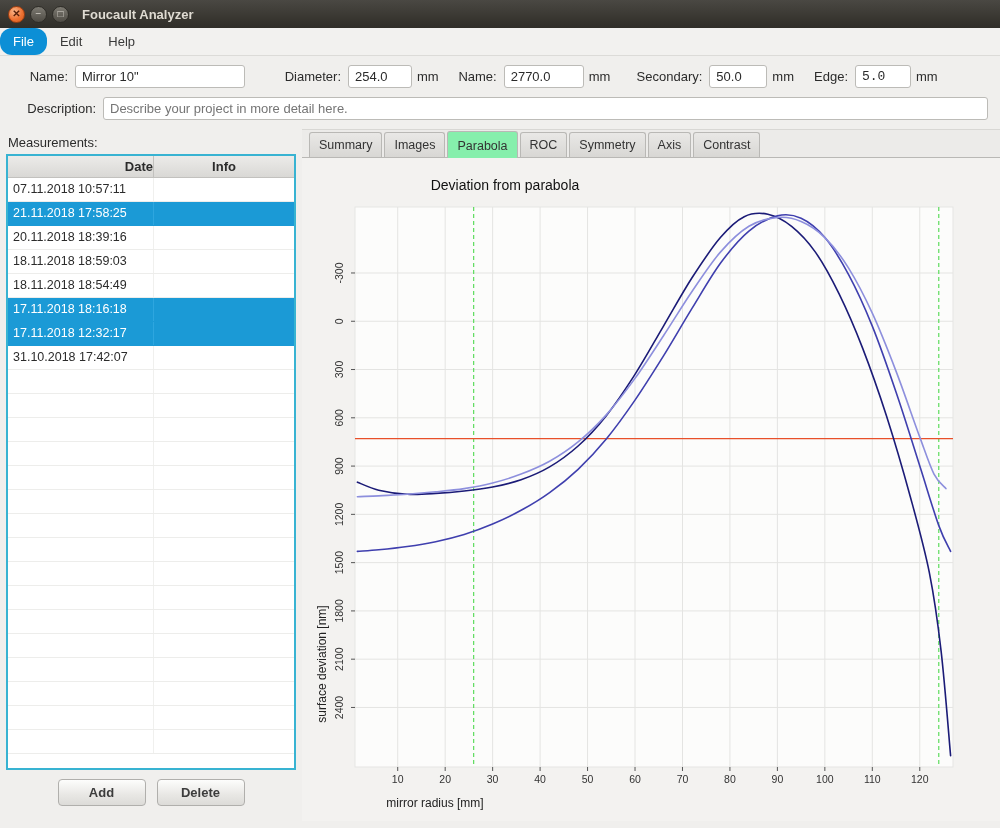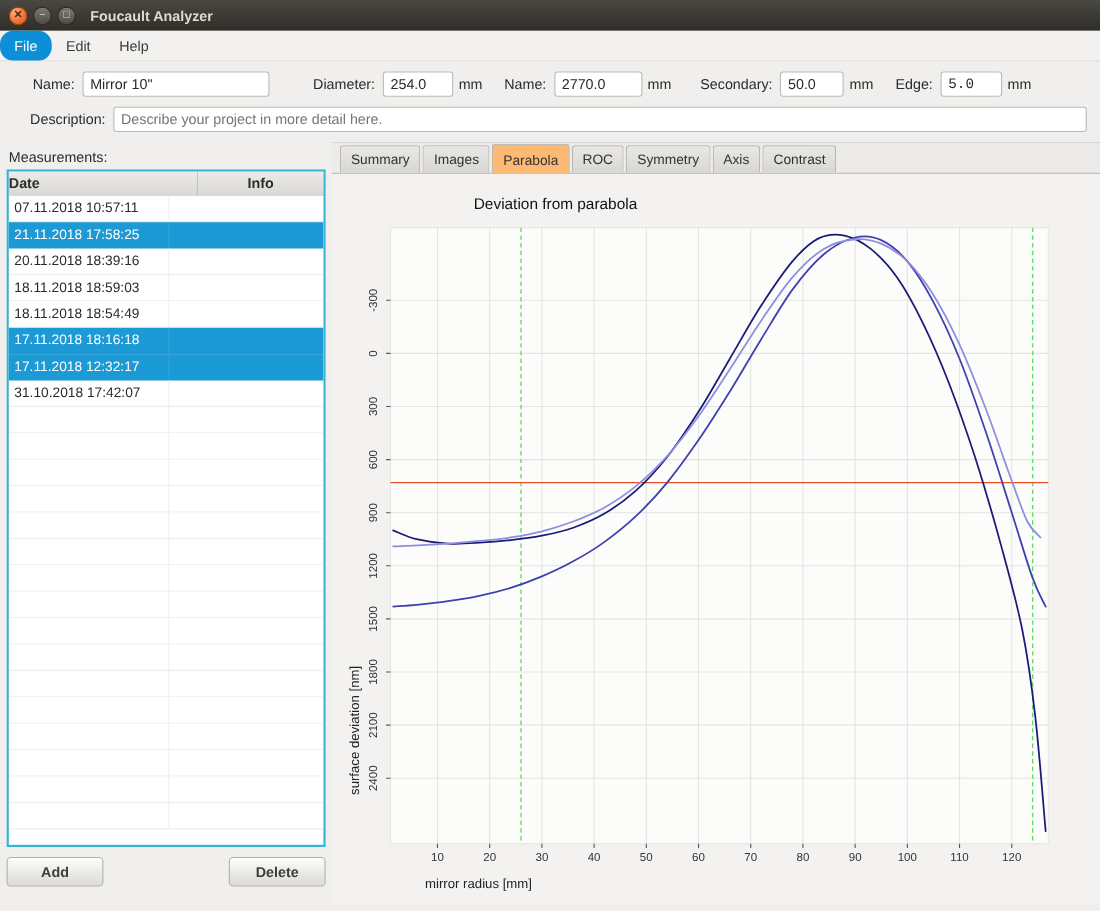--- a/index.html
+++ b/index.html
@@ -42,41 +42,41 @@
   .in-desc { flex:1; }
   .unit { margin-left:5px; color:#2b2b2b; }
 
   
   .main { display:flex; height:692px; }
   .left-panel { width:302px; padding:4px 6px 0 6px; }
   .meas-label { padding:2px 2px 4px 2px; color:#2b2b2b; }
   .meas-box { border:2px solid #38b3d2; background:#fff; height:616px; overflow:hidden; }
   .meas-header { display:flex; height:22px; background:linear-gradient(#ecebe9,#d9d8d5);
     border-bottom:1px solid #c2c1be; font-weight:bold; }
-  .mh-date { width:172px; text-align:left; line-height:22px; border-right:1px solid #c2c1be; }
+  .mh-date { width:146px; text-align:right; line-height:22px; border-right:1px solid #c2c1be; }
   .mh-info { flex:1; text-align:center; line-height:22px; }
   .meas-row { display:flex; height:24px; border-bottom:1px solid #ededeb; background:#fff; }
   .meas-row .c-date { width:146px; padding:4px 0 0 5px; border-right:1px solid #f0f0ee;
     white-space:nowrap; font-size:12.5px; }
   .meas-row .c-info { flex:1; }
   .meas-row.selected { background:#1b9ad6; color:#fff; border-bottom:1px solid #1b9ad6; }
   .meas-row.selected .c-date { border-right:1px solid #2ea6df; }
-  .btn-row { display:flex; justify-content:space-between; gap:11px; padding-top:9px; }
+  .btn-row { display:flex; justify-content:center; gap:11px; padding-top:9px; }
   .gbtn { min-width:88px; height:27px; border:1px solid #b0afac; border-radius:4px;
     background:linear-gradient(#fdfdfc,#e8e7e4 60%,#dcdbd8); font-family:"Liberation Sans",sans-serif;
     font-size:13px; font-weight:bold; color:#3c3c3c; }
 
   
   .right-panel { flex:1; display:flex; flex-direction:column; background:#f3f2f0; border-top:1px solid #d8d7d4; }
   .tabbar { display:flex; align-items:flex-end; height:30px; padding-left:7px; gap:2px;
     background:#ecebe9; border-bottom:1px solid #b9b8b5; }
   .tab { padding:5px 9px 5px 9px; font-size:12.5px; color:#333;
     background:linear-gradient(#e9e8e6,#d8d7d4); border:1px solid #b9b8b5; border-bottom:none;
     border-radius:3px 3px 0 0; }
-  .tab.active { background:#fdba74; position:relative; top:1px; padding-top:7px; }
+  .tab.active { background:#86efac; position:relative; top:1px; padding-top:7px; }
   .chart-wrap { flex:1; }
   svg text { font-family:"Liberation Sans",sans-serif; }
   .tick { font-size:10.5px; fill:#333; }
   .axis-label { font-size:12px; fill:#222; }
   .chart-title { font-size:14px; fill:#111; }
 </style>
 </head>
 <body>
 
 <div class="titlebar">

